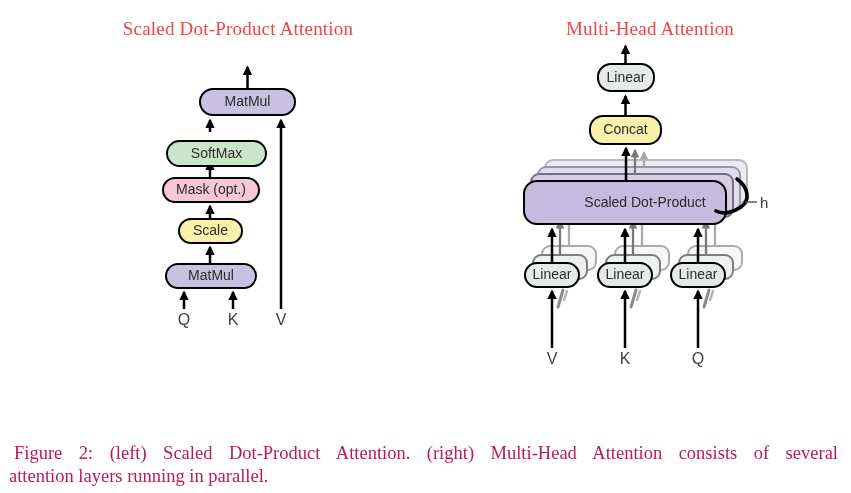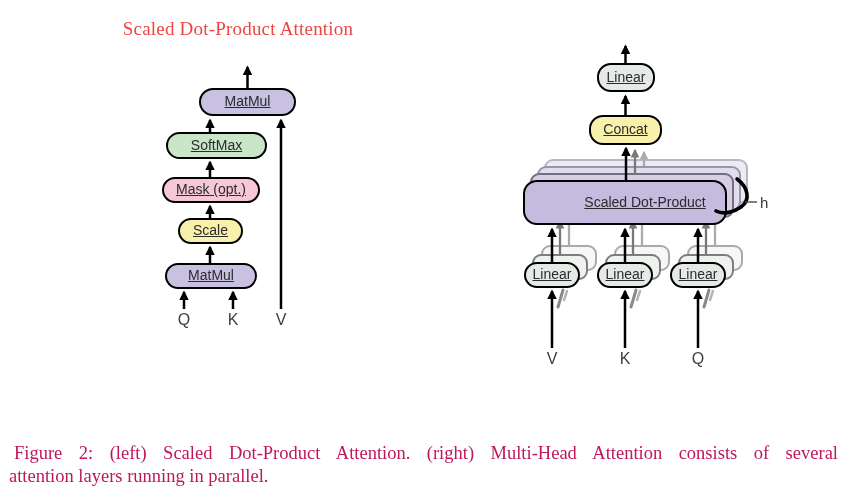--- a/index.html
+++ b/index.html
@@ -3,21 +3,21 @@
 <meta charset="utf-8">
 <style>
   html,body{margin:0;padding:0;background:#fff;}
   .page{position:relative;width:851px;height:493px;background:#ffffff;overflow:hidden;
         font-family:"Liberation Sans",sans-serif;}
   .abs{position:absolute;}
   .title{font-family:"Liberation Serif",serif;font-size:19px;color:#ef4444;text-align:center;
          letter-spacing:.2px;z-index:5;}
   .bx{position:absolute;box-sizing:border-box;border:2.7px solid #000;border-radius:14px;
       display:flex;align-items:center;justify-content:center;
-      font-size:14px;color:#2b2b2b;z-index:5;line-height:1.1;text-decoration:underline;}
+      font-size:14px;color:#2b2b2b;z-index:5;line-height:1.1;}
   .bx.purple{background:#c9c1e1;}
   .bx.purple-deep{background:#c5bbde;}
   .bx.green{background:#c9e6c9;}
   .bx.pink{background:#f6c6d9;}
   .bx.yellow{background:#f8f1ab;}
   .bx.graybox{background:#e6eae6;}
   .stack{position:absolute;box-sizing:border-box;border-radius:9px;z-index:1;}
   .sdpa-b1{background:#d6cfe7;border:2.4px solid #70707f;}
   .sdpa-b2{background:#e2ddee;border:2.2px solid #9696a4;}
   .sdpa-b3{background:#edeaf5;border:2px solid #b7b7c2;}
@@ -101,29 +101,30 @@
 
       <line x1="552" y1="348" x2="552" y2="291" stroke="#000" stroke-width="2.5" marker-end="url(#ahb)"></line>
       <line x1="625" y1="348" x2="625" y2="291" stroke="#000" stroke-width="2.5" marker-end="url(#ahb)"></line>
       <line x1="698" y1="348" x2="698" y2="291" stroke="#000" stroke-width="2.5" marker-end="url(#ahb)"></line>
     </g>
   </svg>
 
   <div class="abs title" style="left:100px;top:18px;width:276px;">Scaled Dot-Product Attention</div>
 
   <div class="bx purple" style="left:199px;top:88px;width:97px;height:28px;">MatMul</div>
-  <div class="bx green" style="left:166px;top:132px;width:101px;height:27px;">SoftMax</div>
+  <div class="bx green" style="left:166px;top:140px;width:101px;height:27px;">SoftMax</div>
   <div class="bx pink" style="left:162px;top:177px;width:98px;height:26px;">Mask (opt.)</div>
   <div class="bx yellow" style="left:178px;top:218px;width:65px;height:26px;">Scale</div>
   <div class="bx purple" style="left:165px;top:263px;width:92px;height:26px;">MatMul</div>
 
   <div class="iolabel" style="left:172px;top:311px;">Q</div>
   <div class="iolabel" style="left:221px;top:311px;">K</div>
   <div class="iolabel" style="left:269px;top:311px;">V</div>
 
+  <div class="abs title" style="left:550px;top:18px;width:200px;">Multi-Head Attention</div>
 
   <div class="bx graybox" style="left:597px;top:63px;width:58px;height:29px;">Linear</div>
   <div class="bx yellow" style="left:589px;top:115px;width:73px;height:30px;">Concat</div>
 
   <div class="bx purple-deep" style="left:523px;top:180px;width:204px;height:45px;padding-left:40px;">
     <div class="sdpa-text">
       <div>Scaled Dot-Product</div>
     </div>
   </div>
 

